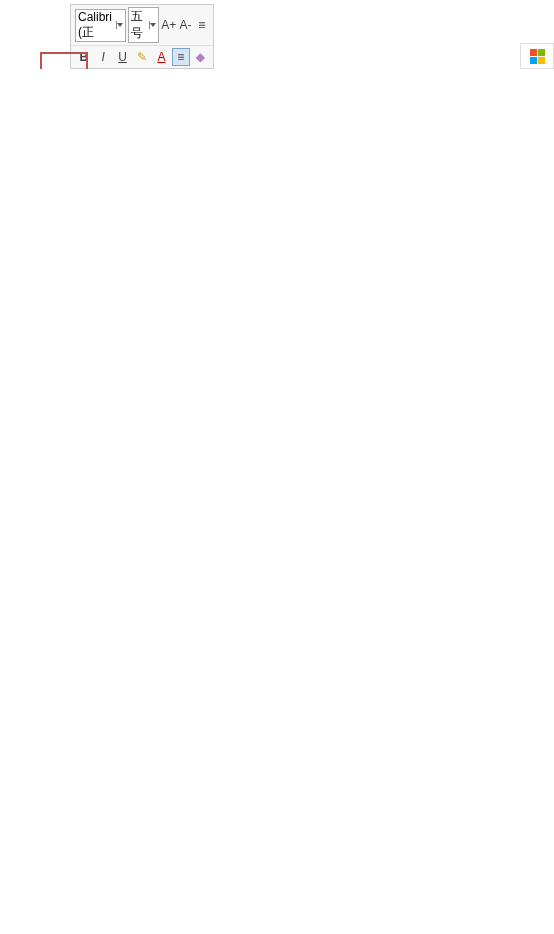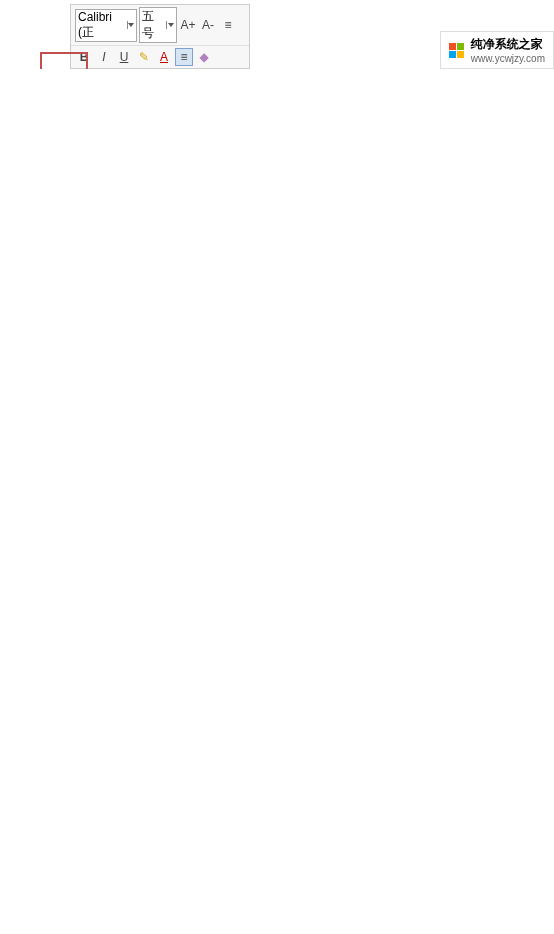--- a/index.html
+++ b/index.html
@@ -1,17 +1,17 @@
 <!DOCTYPE html>
 <html><head>
 <meta charset="utf-8">
 <style>
 *{box-sizing:border-box;margin:0;padding:0;font-family:"Microsoft YaHei",SimSun,Arial,sans-serif;font-size:12px}
 body{background:#fff;width:554px;position:relative}
-.tb{border:1px solid #ccc;margin:4px 0 0 70px;width:180px;background:#f7f7f7}
+.tb{border:1px solid #ccc;margin:4px 0 0 70px;width:144px;background:#f7f7f7}
 .tb-row{display:flex;align-items:center;padding:2px 4px;gap:2px}
 .tb-row+.tb-row{border-top:1px solid #e0e0e0}
 .fontbox{border:1px solid #aaa;background:#fff;padding:0 2px;display:flex;align-items:center;font-size:11px}
 .dd{width:8px;height:8px;border-left:1px solid #888;margin-left:2px;display:flex;align-items:center;justify-content:center}
 .dd svg{width:6px;height:4px}
 .btn{width:18px;height:18px;display:flex;align-items:center;justify-content:center;color:#444}
 .btn.sel{background:#d6e5f3;border:1px solid #7da2ce}
 .callout{position:absolute;border:2px solid #c0504d;background:#fff;font-weight:bold;font-size:14px;display:flex;align-items:center;justify-content:center}
 .redbox{position:absolute;border:2px solid #c0504d;pointer-events:none}
 .c1{left:11px;top:78px;width:20px;height:20px}
@@ -365,17 +365,13 @@
 <div class="callout c3">3</div>
 <div class="redbox rb3"></div>
 
 <div class="wm">
   <div class="logo">
       <span style="background:#f25022"></span>
       <span style="background:#7fba00"></span>
       <span style="background:#00a4ef"></span>
       <span style="background:#ffb900"></span>
     </div>
-  <div>
-      <div style="font-weight:bold">纯净系统之家</div>
-      <div style="font-size:10px;color:#666">www.ycwjzy.com</div>
-    </div>
 </div>
 
 </body></html>

